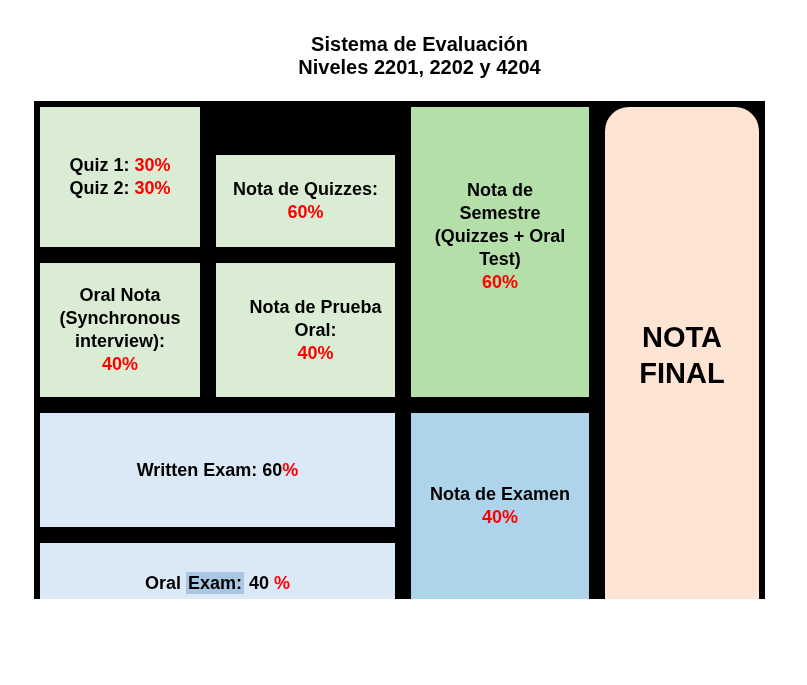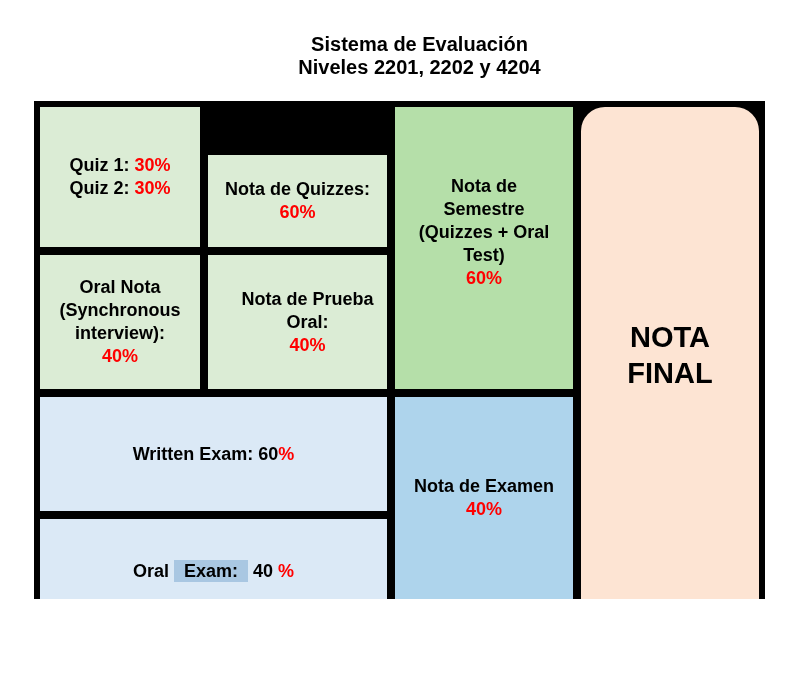--- a/index.html
+++ b/index.html
@@ -31,21 +31,21 @@
     left: 34px;
     top: 101px;
     width: 731px;
     height: 529px;
     box-sizing: border-box;
     border: 6px solid #000000;
     background: #000000;
     display: grid;
     grid-template-columns: 160px 179px 178px 1fr;
     grid-template-rows: 140px 134px 114px 1fr;
-    gap: 8px;
+    gap: 16px;
   }
   .cell {
     display: flex;
     flex-direction: column;
     align-items: center;
     justify-content: center;
     text-align: center;
     font-weight: bold;
     font-size: 18px;
     line-height: 23px;
@@ -54,21 +54,21 @@
     padding: 4px;
   }
   .lg { background: var(--light-green); }
   .mg { background: var(--medium-green); }
   .lb { background: var(--light-blue); }
   .mb { background: var(--medium-blue); }
   .pe { background: var(--peach); border-radius: 24px; }
   .red { color: var(--accent-red); }
   .hl {
     background: var(--highlight-blue);
-    padding: 1px 10px;
+    padding: 1px 2px;
   }
   .c-quizzes       { grid-column: 1; grid-row: 1; }
   .c-nota-quizzes  { grid-column: 2; grid-row: 1; margin-top: 48px; }
   .c-oral-test     { grid-column: 1; grid-row: 2; }
   .c-nota-prueba   { grid-column: 2; grid-row: 2; padding-left: 24px; }
   .c-nota-semestre { grid-column: 3; grid-row: 1 / 3; padding-bottom: 36px; }
   .c-written-exam  { grid-column: 1 / 3; grid-row: 3; }
   .c-oral-exam     { grid-column: 1 / 3; grid-row: 4; }
   .c-nota-examen   { grid-column: 3; grid-row: 3 / 5; padding-bottom: 30px; }
   .c-nota-final    { grid-column: 4; grid-row: 1 / 5; padding-bottom: 26px;

